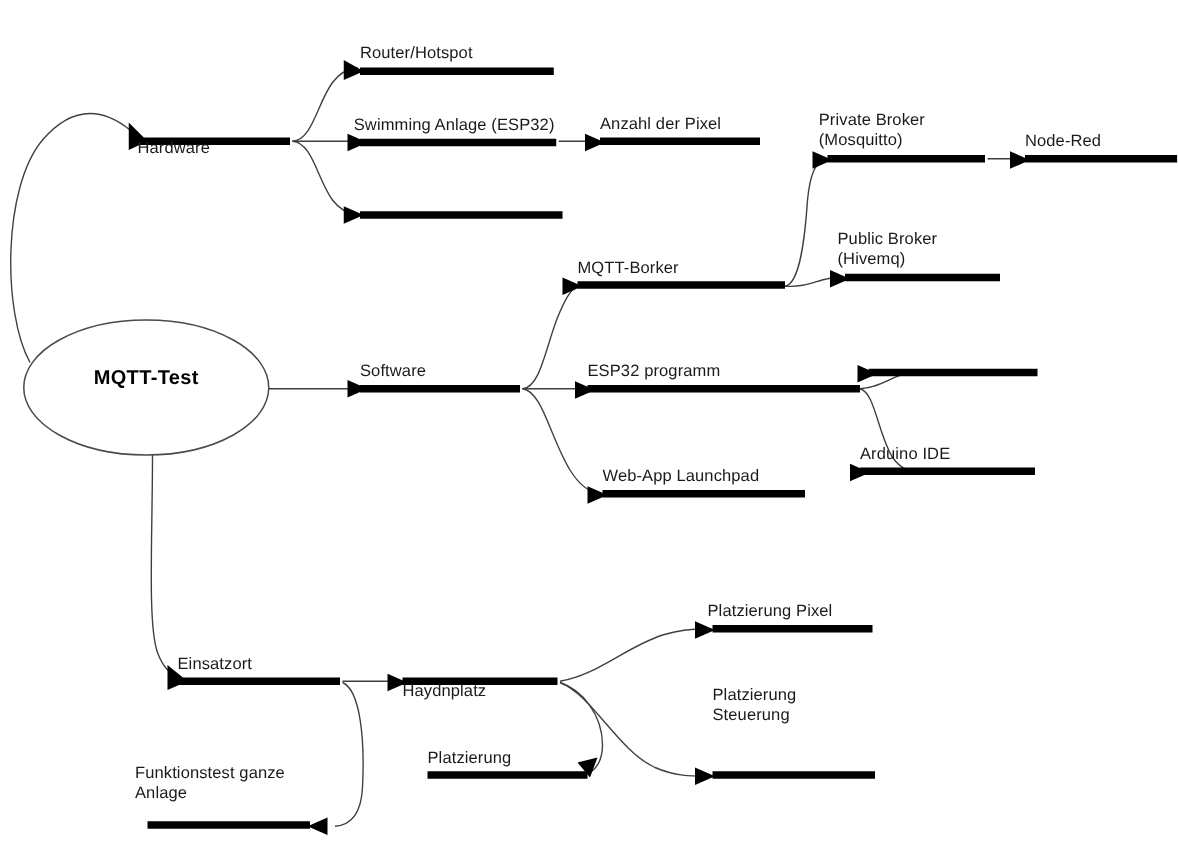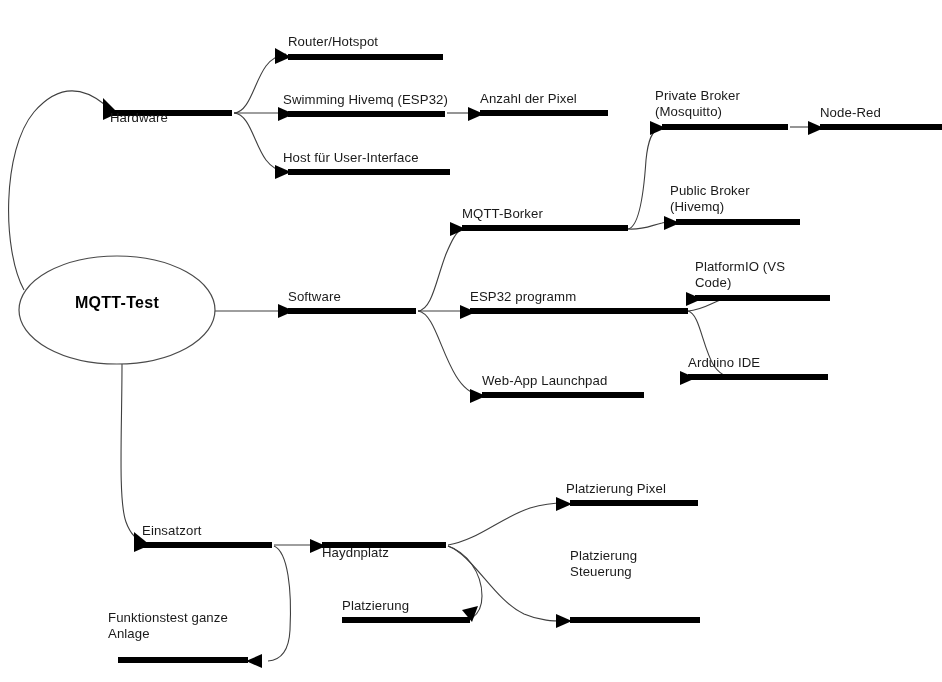--- a/index.html
+++ b/index.html
@@ -148,34 +148,31 @@
       <rect class="node-bar" x="342" y="617" width="128" height="6"></rect>
       <rect class="node-bar" x="570" y="500" width="128" height="6"></rect>
       <rect class="node-bar" x="570" y="617" width="130" height="6"></rect>
     </g>
   </svg>
 
   <div class="root-label" style="left:17px; top:294px;">MQTT-Test</div>
 
   <div class="node-label" style="left:110px; top:91px; width:122px;margin-top:19px;">Hardware</div>
   <div class="node-label" style="left:288px; top:34px; width:155px;">Router/Hotspot</div>
-  <div class="node-label" style="left:283px; top:92px; width:167px;">Swimming Hivemq (ESP32)</div>
-  <div class="node-label" style="left:283px; top:150px; width:172px;">Host für User-Interface</div>
+  <div class="node-label" style="left:283px; top:92px; width:167px;">Swimming Anlage (ESP32)</div>
   <div class="node-label" style="left:480px; top:91px; width:128px;">Anzahl der Pixel</div>
   <div class="node-label" style="left:288px; top:289px; width:128px;">Software</div>
   <div class="node-label" style="left:462px; top:206px; width:166px;">MQTT-Borker</div>
   <div class="node-label" style="left:470px; top:289px; width:218px;">ESP32 programm</div>
   <div class="node-label" style="left:482px; top:373px; width:162px;">Web-App Launchpad</div>
   <div class="node-label" style="left:655px; top:88px; width:140px;">Private Broker
 (Mosquitto)</div>
   <div class="node-label" style="left:670px; top:183px; width:136px;">Public Broker
 (Hivemq)</div>
   <div class="node-label" style="left:820px; top:105px; width:122px;">Node-Red</div>
-  <div class="node-label" style="left:695px; top:259px; width:135px;">PlatformIO (VS
-Code)</div>
   <div class="node-label" style="left:688px; top:355px; width:140px;">Arduino IDE</div>
   <div class="node-label" style="left:142px; top:523px; width:130px;">Einsatzort</div>
   <div class="node-label" style="left:322px; top:545px; width:124px;">Haydnplatz</div>
   <div class="node-label" style="left:108px; top:610px; width:150px;">Funktionstest ganze
 Anlage</div>
   <div class="node-label" style="left:342px; top:598px; width:128px;">Platzierung</div>
   <div class="node-label" style="left:566px; top:481px; width:136px;">Platzierung Pixel</div>
   <div class="node-label" style="left:570px; top:548px; width:130px;">Platzierung
 Steuerung</div>
 

